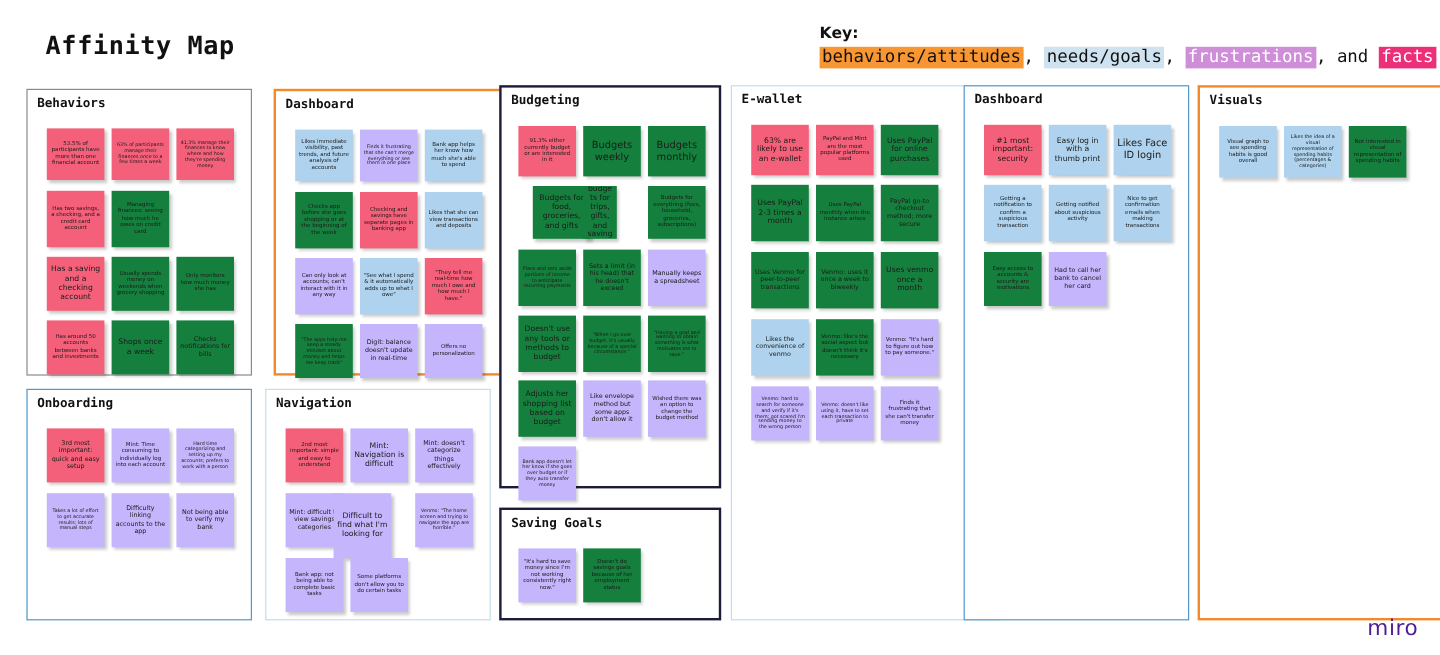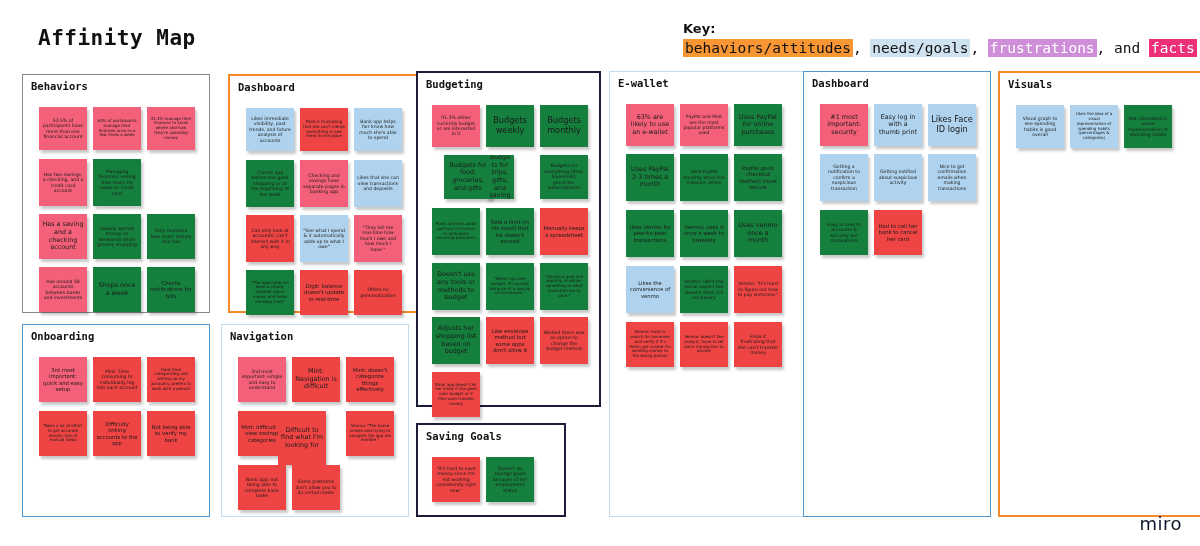--- a/index.html
+++ b/index.html
@@ -61,34 +61,34 @@
     font-family:"DejaVu Sans", sans-serif;
     line-height:1.18;
     box-shadow:2px 2.5px 2.5px rgba(0,0,0,.22);
     overflow:hidden;
     word-break:break-word;
     hyphens:auto;
   }
   .n-pink{background:#F4607A;}
   .n-orange{background:#15803d;}
   .n-blue{background:#AFD3EE;}
-  .n-purple{background:#ef4444;}
+  .n-purple{background:#c4b5fd;}
 
   
   .t-xxs{font-size:4.0px;}
   .t-xs {font-size:4.6px;}
   .t-s  {font-size:5.3px;}
   .t-m  {font-size:6.4px;}
   .t-l  {font-size:8.2px;}
 
   
   #miro-watermark{
     position:absolute;right:18px;bottom:12px;
     font-family:"DejaVu Sans", sans-serif;
-    font-size:18px;color:#0f172a;letter-spacing:.5px;
+    font-size:18px;color:#4c1d95;letter-spacing:.5px;
   }
 </style>
 </head>
 <body>
 
 <div class="board">
 
   <div id="page-title">Affinity Map</div>
 
   <div id="legend">
@@ -211,21 +211,21 @@
           <div class="note n-pink t-xs" style="left: 16px; top: 10px; width: 48px; height: 45px;">2nd most important: simple and easy to understand</div>
           <div class="note n-purple t-m" style="left: 70px; top: 10px; width: 48px; height: 45px;">Mint: Navigation is difficult</div>
           <div class="note n-purple t-s" style="left: 124px; top: 10px; width: 48px; height: 45px;">Mint: doesn't categorize things effectively</div>
           <div class="note n-purple t-s" style="left: 16px; top: 64px; width: 48px; height: 45px;">Mint: difficult to view savings categories</div>
           <div class="note n-purple t-m" style="left: 56px; top: 64px; width: 48px; height: 54px;">Difficult to find what I'm looking for</div>
           <div class="note n-purple t-xxs" style="left: 124px; top: 64px; width: 48px; height: 45px;">Venmo: "The home screen and trying to navigate the app are horrible."</div>
           <div class="note n-purple t-xs" style="left: 16px; top: 118px; width: 48px; height: 45px;">Bank app: not being able to complete basic tasks</div>
           <div class="note n-purple t-xs" style="left: 70px; top: 118px; width: 48px; height: 45px;">Some platforms don't allow you to do certain tasks</div>
         </div>
       </div>
-      <div class="frame bd-navy" style="left: 416px; top: 423px; width: 150px; height: 94px;">
+      <div class="frame bd-navy" style="left: 416px; top: 423px; width: 185px; height: 94px;">
         <div class="frame-title">Saving Goals</div>
         <div class="frame-body">
           <div class="note n-purple t-xs" style="left: 14px; top: 10px; width: 48px; height: 45px;">"It's hard to save money since I'm not working consistently right now."</div>
           <div class="note n-orange t-xs" style="left: 68px; top: 10px; width: 48px; height: 45px;">Doesn't do savings goals because of her employment status</div>
         </div>
       </div>
     </div>
 
   <div id="miro-watermark">miro</div>
 </div>

